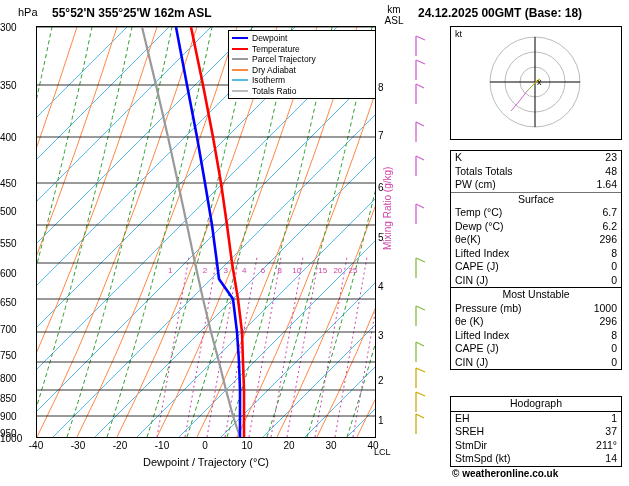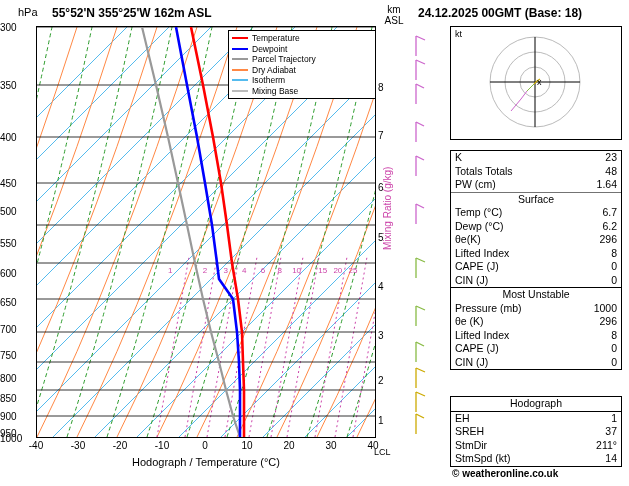--- a/index.html
+++ b/index.html
@@ -150,21 +150,21 @@
 
 <div class="abs xtick" style="left:21px">-40</div>
 <div class="abs xtick" style="left:63px">-30</div>
 <div class="abs xtick" style="left:105px">-20</div>
 <div class="abs xtick" style="left:147px">-10</div>
 <div class="abs xtick" style="left:190px">0</div>
 <div class="abs xtick" style="left:232px">10</div>
 <div class="abs xtick" style="left:274px">20</div>
 <div class="abs xtick" style="left:316px">30</div>
 <div class="abs xtick" style="left:358px">40</div>
-<div class="abs" id="xaxis-label">Hodograph / Temperature (°C)</div>
+<div class="abs" id="xaxis-label">Dewpoint / Trajectory (°C)</div>
 
 <div class="abs kmtick" style="top:82px">8</div>
 <div class="abs kmtick" style="top:130px">7</div>
 <div class="abs kmtick" style="top:182px">6</div>
 <div class="abs kmtick" style="top:232px">5</div>
 <div class="abs kmtick" style="top:281px">4</div>
 <div class="abs kmtick" style="top:330px">3</div>
 <div class="abs kmtick" style="top:375px">2</div>
 <div class="abs kmtick" style="top:415px">1</div>
 <div class="abs" style="left:374px;top:447px;font-size:9px;color:#000;">LCL</div>
@@ -179,42 +179,42 @@
   <span style="margin-left:12px">6</span>
   <span style="margin-left:10px">8</span>
   <span style="margin-left:8px">10</span>
   <span style="margin-left:15px">15</span>
   <span style="margin-left:4px">20</span>
   <span style="margin-left:4px">25</span>
 </div>
 
 <div class="legend">
   <div>
+      <i style="background:#0000ff"></i>
+      <span>Dewpoint</span>
+    </div>
+  <div>
       <i style="background:#ff0000"></i>
       <span>Temperature</span>
     </div>
   <div>
-      <i style="background:#0000ff"></i>
-      <span>Dewpoint</span>
-    </div>
-  <div>
       <i style="background:#999999"></i>
       <span>Parcel Trajectory</span>
     </div>
   <div>
       <i style="background:#ff8844"></i>
       <span>Dry Adiabat</span>
     </div>
   <div>
       <i style="background:#55bbee"></i>
       <span>Isotherm</span>
     </div>
   <div>
       <i style="background:#bbbbbb"></i>
-      <span>Mixing Base</span>
+      <span>Totals Ratio</span>
     </div>
 </div>
 
 <div class="windcol">
   <svg width="40" height="412" viewBox="0 0 40 412">
     <g stroke="#cc66cc" stroke-width="1.3" fill="none">
       <line x1="16" y1="10" x2="16" y2="30"></line>
         <line x1="16" y1="10" x2="25" y2="14"></line>
       <line x1="16" y1="34" x2="16" y2="54"></line>
         <line x1="16" y1="34" x2="25" y2="38"></line>

